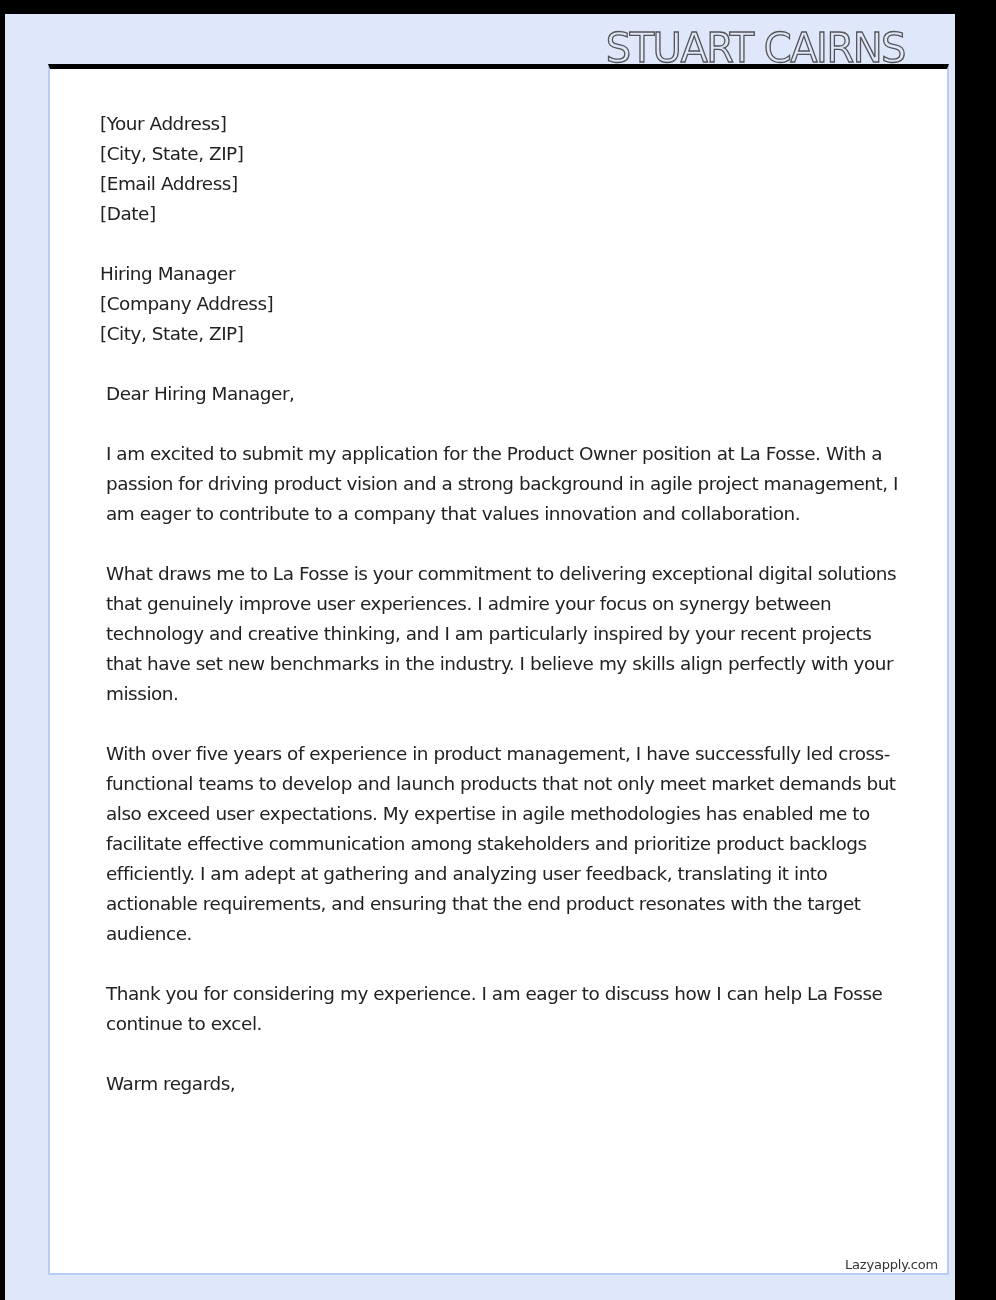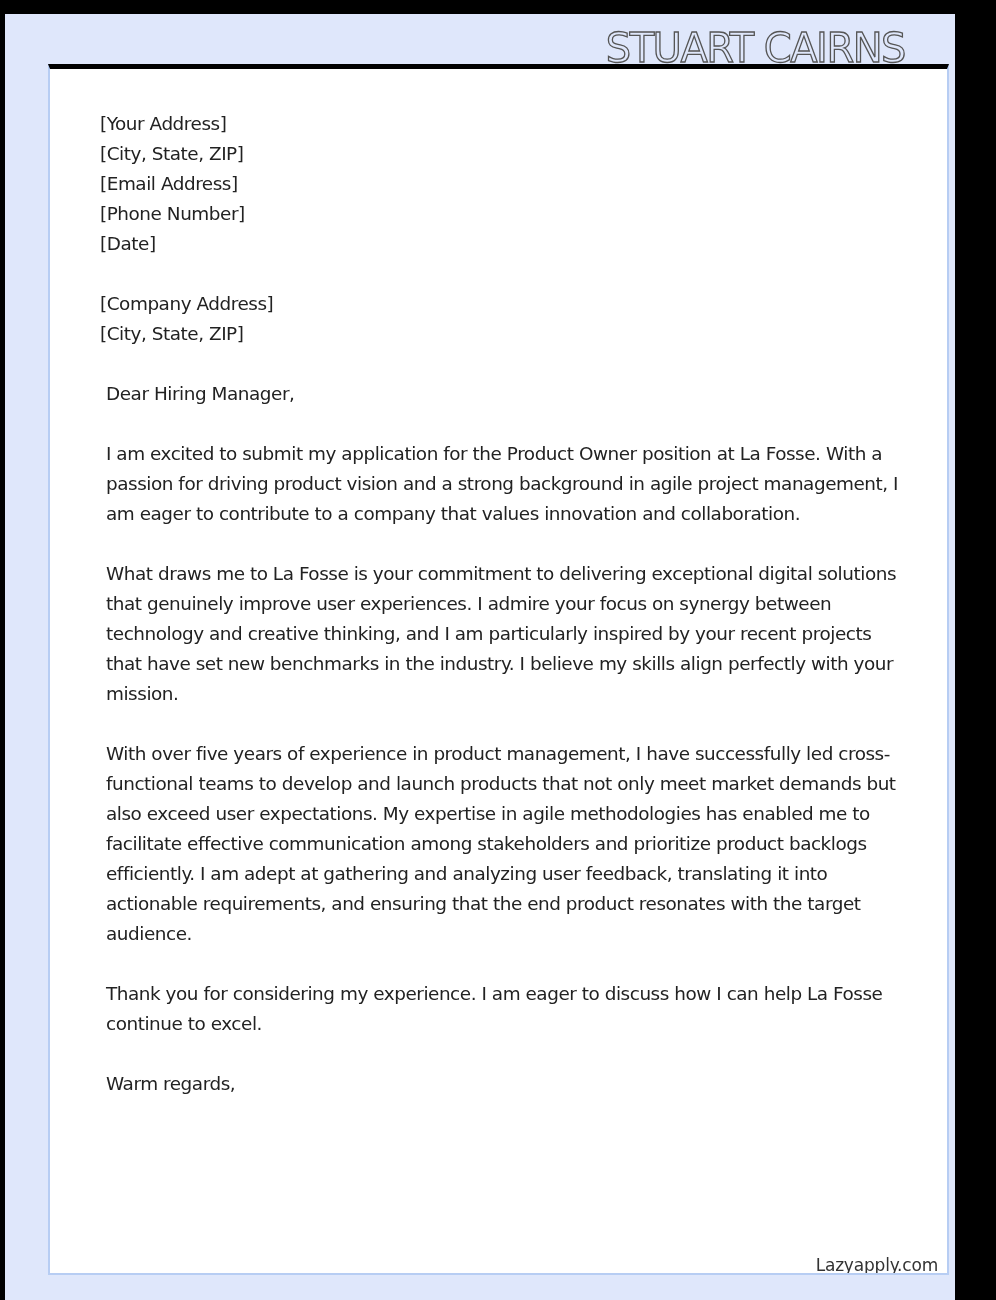--- a/index.html
+++ b/index.html
@@ -59,44 +59,44 @@
       color: #222;
       letter-spacing: -0.45px;
     }
     .block { margin: 0 0 30px 0; }
     .line { display: block; white-space: nowrap; }
     p.para { margin: 0 0 30px 6px; }
     .watermark {
       position: absolute;
       right: 9px;
       bottom: 0px;
-      font-size: 17px;
+      font-size: 13px;
       color: #333;
       line-height: 16px;
       letter-spacing: -0.2px;
     }
   </style>
 </head>
 <body>
 
 <div class="frame">
   <div class="name-title">STUART CAIRNS</div>
 
   <div class="paper">
     <div class="content">
 
       <div class="block">
         <span class="line">[Your Address]</span>
         <span class="line">[City, State, ZIP]</span>
         <span class="line">[Email Address]</span>
-        <span class="line">[Phone Number]</span>
         <span class="line">[Date]</span>
       </div>
 
       <div class="block">
+        <span class="line">Hiring Manager</span>
         <span class="line">[Company Address]</span>
         <span class="line">[City, State, ZIP]</span>
       </div>
 
       <p class="para">Dear Hiring Manager,</p>
 
       <p class="para">I am excited to submit my application for the Product Owner position at La Fosse. With a passion for driving product vision and a strong background in agile project management, I am eager to contribute to a company that values innovation and collaboration.</p>
       <p class="para">What draws me to La Fosse is your commitment to delivering exceptional digital solutions that genuinely improve user experiences. I admire your focus on synergy between technology and creative thinking, and I am particularly inspired by your recent projects that have set new benchmarks in the industry. I believe my skills align perfectly with your mission.</p>
       <p class="para">With over five years of experience in product management, I have successfully led cross-functional teams to develop and launch products that not only meet market demands but also exceed user expectations. My expertise in agile methodologies has enabled me to facilitate effective communication among stakeholders and prioritize product backlogs efficiently. I am adept at gathering and analyzing user feedback, translating it into actionable requirements, and ensuring that the end product resonates with the target audience.</p>
       <p class="para">Thank you for considering my experience. I am eager to discuss how I can help La Fosse continue to excel.</p>

